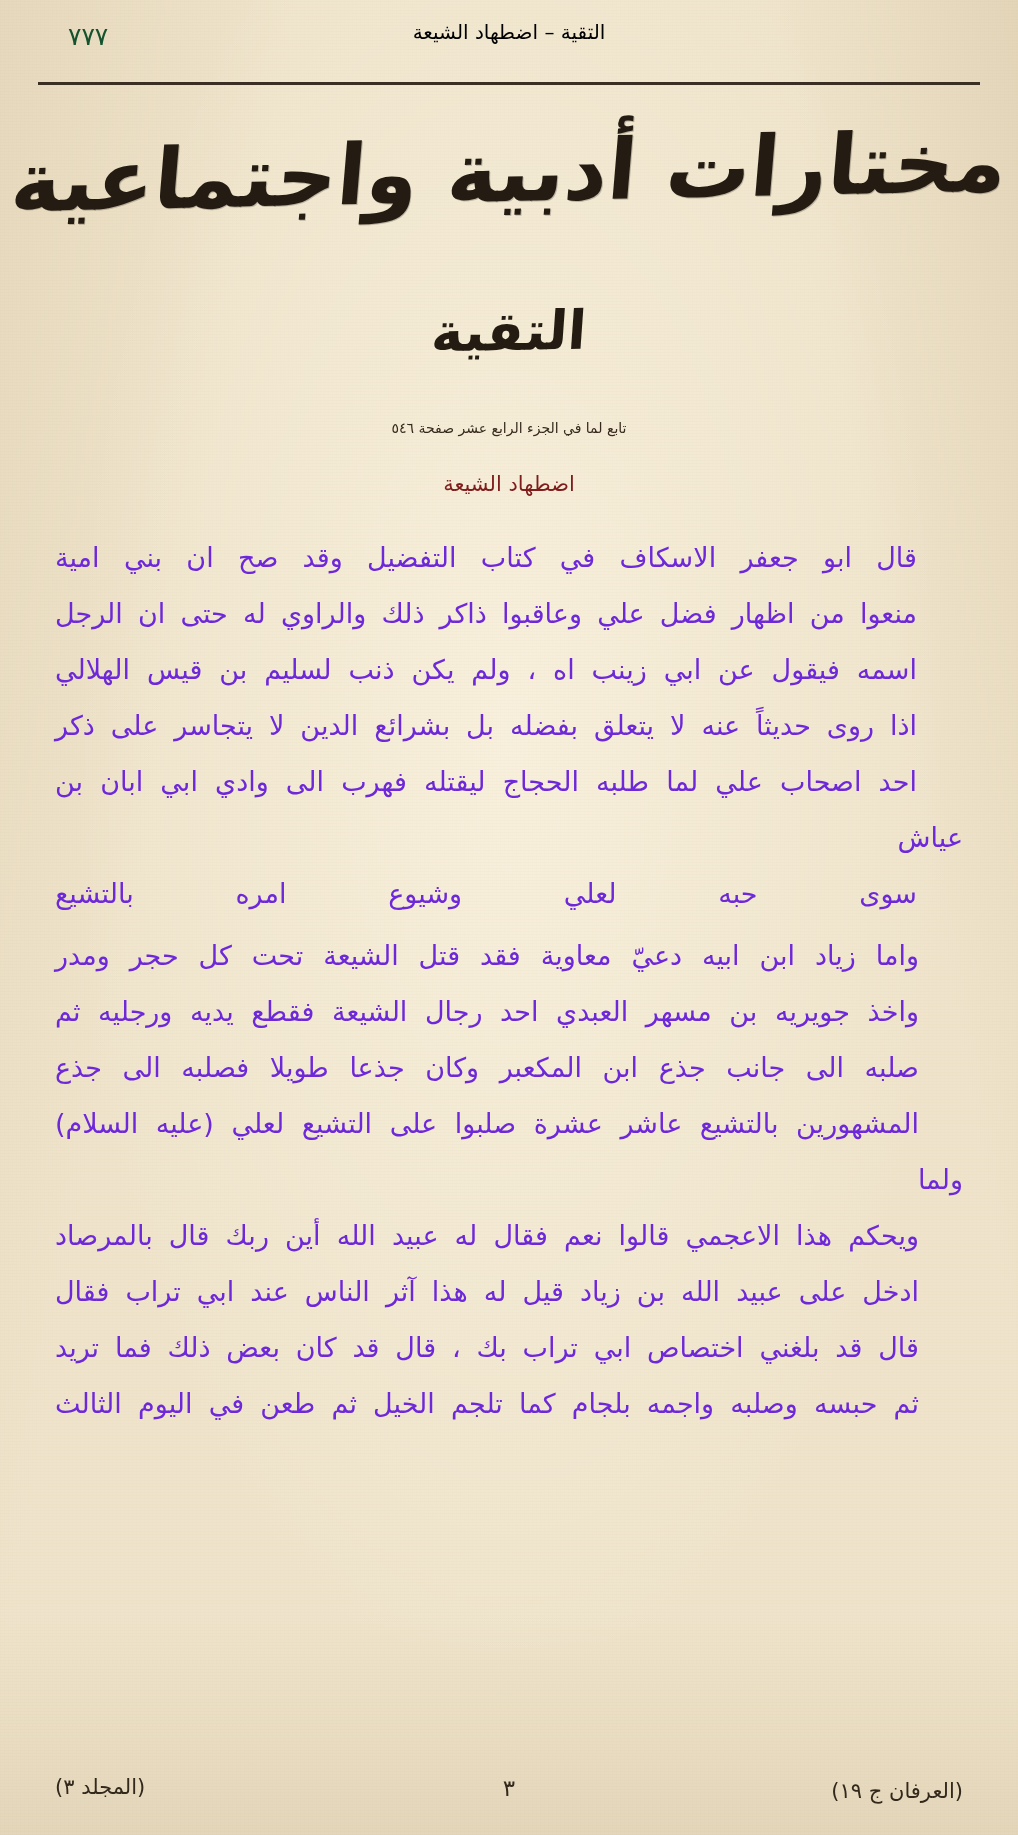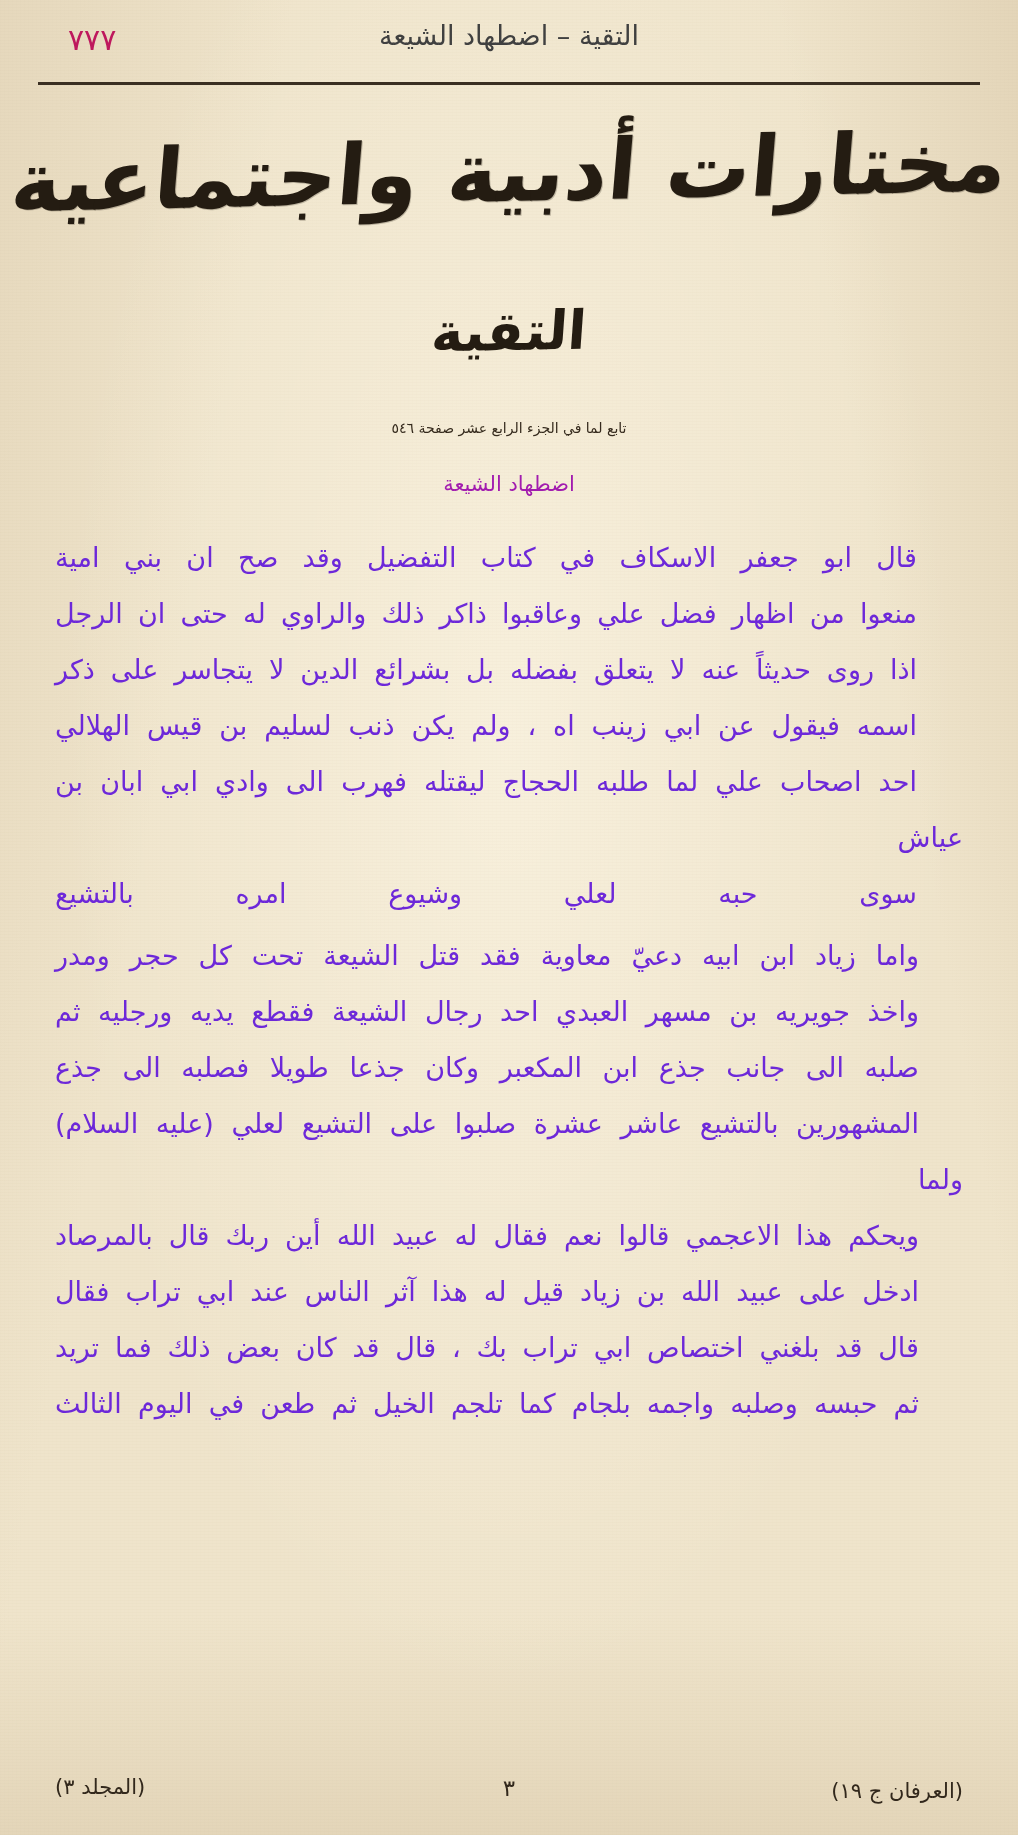--- a/index.html
+++ b/index.html
@@ -47,32 +47,32 @@
     top: 18px;
     left: 38px;
     right: 38px;
     height: 44px;
     direction: rtl;
   }
   .folio {
     position: absolute;
     left: 30px;
     top: 4px;
-    font-size: 30px;
+    font-size: 25px;
     letter-spacing: 2px;
-    color: #be185d;
+    color: #14532d;
   }
   .head-title {
     position: absolute;
     right: 0;
     left: 0;
     top: 2px;
     text-align: center;
-    font-size: 27px;
-    color: #404040;
+    font-size: 20px;
+    color: #000000;
   }
   .rule {
     position: absolute;
     top: 82px;
     left: 38px;
     right: 38px;
     height: 0;
     border-top: 3px solid #3a2f22;
   }
 
@@ -110,21 +110,21 @@
     text-align: center;
     font-size: 14px;
     color: #352a1d;
   }
   .section-label {
     position: absolute;
     top: 472px;
     left: 0; right: 0;
     text-align: center;
     font-size: 21px;
-    color: #a21caf;
+    color: #7f1d1d;
   }
 
   
   .body-text {
     position: absolute;
     top: 530px;
     right: 55px;
     left: 55px;
     direction: rtl;
     text-align: justify;
@@ -179,22 +179,22 @@
   <div class="calligraphy-sub">التقية</div>
 
   <div class="continuation">تابع لما في الجزء الرابع عشر صفحة ٥٤٦</div>
   <div class="section-label">اضطهاد الشيعة</div>
 
   <div class="body-text">
 
     <p class="para">
       <span class="line">قال ابو جعفر الاسكاف في كتاب التفضيل وقد صح ان بني امية</span>
       <span class="line">منعوا من اظهار فضل علي وعاقبوا ذاكر ذلك والراوي له حتى ان الرجل</span>
+      <span class="line">اسمه فيقول عن ابي زينب اه ، ولم يكن ذنب لسليم بن قيس الهلالي</span>
       <span class="line">اذا روى حديثاً عنه لا يتعلق بفضله بل بشرائع الدين لا يتجاسر على ذكر</span>
-      <span class="line">اسمه فيقول عن ابي زينب اه ، ولم يكن ذنب لسليم بن قيس الهلالي</span>
       <span class="line">احد اصحاب علي لما طلبه الحجاج ليقتله فهرب الى وادي ابي ابان بن عياش</span>
       <span class="line" style="text-align:center">سوى حبه لعلي وشيوع امره بالتشيع</span>
     </p>
 
     <p class="para tight">
       <span class="line">واما زياد ابن ابيه دعيّ معاوية فقد قتل الشيعة تحت كل حجر ومدر</span>
       <span class="line">واخذ جويريه بن مسهر العبدي احد رجال الشيعة فقطع يديه ورجليه ثم</span>
       <span class="line">صلبه الى جانب جذع ابن المكعبر وكان جذعا طويلا فصلبه الى جذع</span>
       <span class="line">المشهورين بالتشيع عاشر عشرة صلبوا على التشيع لعلي (عليه السلام) ولما</span>
       <span class="line">ويحكم هذا الاعجمي قالوا نعم فقال له عبيد الله أين ربك قال بالمرصاد</span>

